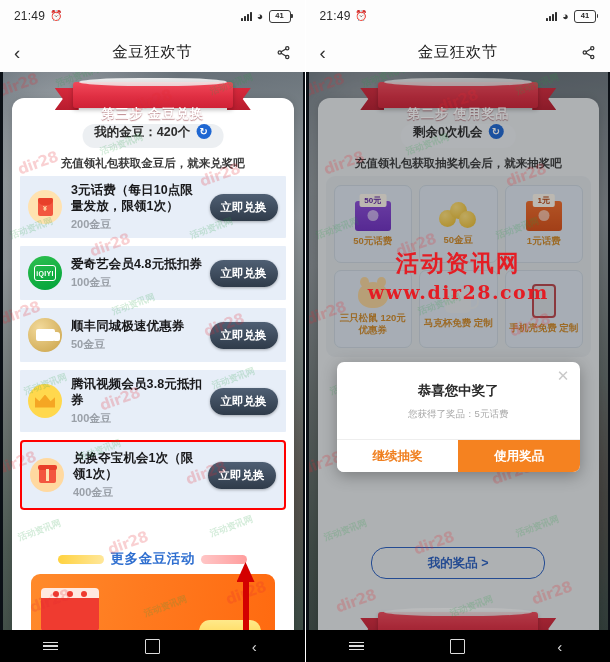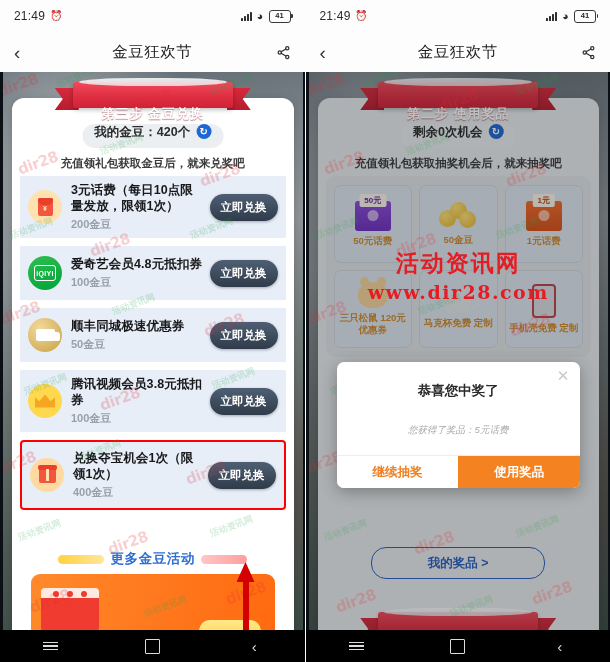--- a/index.html
+++ b/index.html
@@ -272,21 +272,21 @@
   .ribbon2{position:absolute;left:50%;transform:translateX(-50%);top:538px;z-index:4;width:196px;height:34px;}
 
   
   .dialog{
     position:absolute;left:28px;right:28px;top:290px;z-index:9;
     background:#ffffff;border-radius:7px;overflow:hidden;
     box-shadow:0 4px 16px rgba(0,0,0,.3);
   }
   .dlg-body{padding:20px 14px 18px;text-align:center;position:relative;}
   .dlg-title{font-size:13.5px;color:#2a2a2a;font-weight:700;}
-  .dlg-sub{font-size:9.5px;color:#a8a8a8;margin-top:24px;font-style:italic;}
+  .dlg-sub{font-size:9.5px;color:#a8a8a8;margin-top:8px;}
   .dlg-close{
     position:absolute;right:9px;top:6px;width:16px;height:16px;cursor:pointer;
     color:#c9c9c9;font-size:15px;line-height:16px;text-align:center;font-weight:300;
   }
   .dlg-actions{display:flex;border-top:1px solid #eee;height:32px;}
   .dlg-btn{flex:1;display:flex;align-items:center;justify-content:center;cursor:pointer;font-size:12.5px;font-weight:700;}
   .dlg-btn.secondary{background:#fff;color:#f08021;}
   .dlg-btn.primary{background:#f58220;color:#fff;}
 
   

